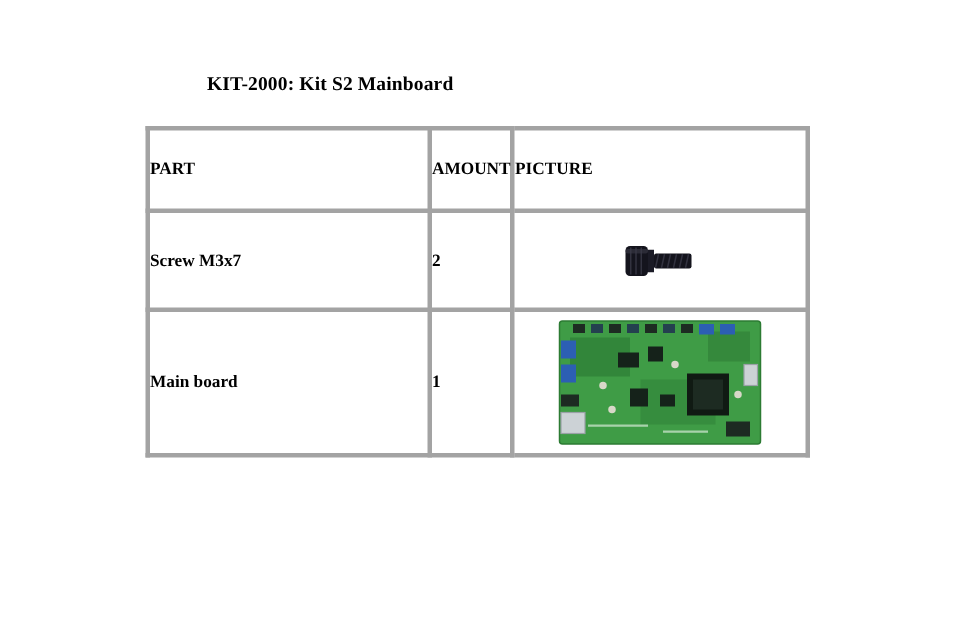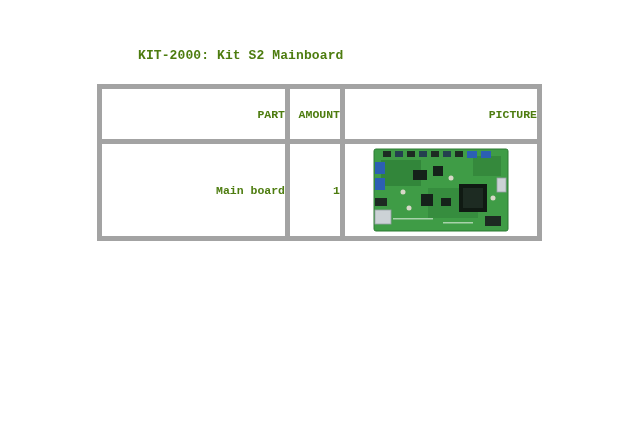--- a/index.html
+++ b/index.html
@@ -5,43 +5,43 @@
   html, body {
     margin: 0;
     padding: 0;
     background: #ffffff;
   }
   .page {
     position: relative;
     width: 640px;
     height: 341px;
     background: #ffffff;
-    font-family: Liberation Mono, monospace;
-    color: #4d7c0f;
+    font-family: Liberation Serif, serif;
+    color: #000000;
     overflow: hidden;
   }
   .doc-title {
     position: absolute;
     left: 138px;
     top: 48px;
     font-size: 13px;
     font-weight: bold;
     letter-spacing: 0.1px;
   }
   table.parts {
     position: absolute;
     left: 97px;
     top: 84px;
     border-collapse: collapse;
     table-layout: fixed;
   }
   table.parts th,
   table.parts td {
-    border: 5px solid #a3a3a3;
-    text-align: right;
+    border: 3px solid #a3a3a3;
+    text-align: left;
     vertical-align: middle;
     padding: 0;
     font-size: 11.5px;
     font-weight: bold;
     background: #ffffff;
     margin-top: 48px;
   }
   .col-part    { width: 188px; }
   .col-amount  { width: 55px;  }
   .col-picture { width: 197px; }
@@ -71,20 +71,44 @@
       <col class="col-picture">
     </colgroup>
     <thead>
       <tr class="hdr-row">
         <th>PART</th>
         <th>AMOUNT</th>
         <th>PICTURE</th>
       </tr>
     </thead>
     <tbody>
+      <tr class="row-1">
+        <td>Screw M3x7</td>
+        <td>2</td>
+        <td>
+          <div class="pic-wrap" aria-label="screw-m3x7-photo">
+
+            <svg width="48" height="26" viewBox="0 0 48 26">
+              <rect x="1" y="3" width="15" height="20" rx="3" fill="#14141d"></rect>
+              <line x1="4.5" y1="4" x2="4.5" y2="22" stroke="#32323f" stroke-width="1"></line>
+              <line x1="8" y1="4" x2="8" y2="22" stroke="#32323f" stroke-width="1"></line>
+              <line x1="11.5" y1="4" x2="11.5" y2="22" stroke="#32323f" stroke-width="1"></line>
+              <rect x="16" y="5.5" width="4" height="15" fill="#1b1b26"></rect>
+              <rect x="20" y="8" width="25" height="10" rx="1.5" fill="#14141d"></rect>
+              <line x1="23" y1="8.5" x2="21" y2="17.5" stroke="#32323f" stroke-width="1"></line>
+              <line x1="27" y1="8.5" x2="25" y2="17.5" stroke="#32323f" stroke-width="1"></line>
+              <line x1="31" y1="8.5" x2="29" y2="17.5" stroke="#32323f" stroke-width="1"></line>
+              <line x1="35" y1="8.5" x2="33" y2="17.5" stroke="#32323f" stroke-width="1"></line>
+              <line x1="39" y1="8.5" x2="37" y2="17.5" stroke="#32323f" stroke-width="1"></line>
+              <line x1="43" y1="8.5" x2="41" y2="17.5" stroke="#32323f" stroke-width="1"></line>
+              <rect x="1" y="5" width="15" height="3" rx="1.5" fill="#3a3a48" opacity="0.6"></rect>
+            </svg>
+          </div>
+        </td>
+      </tr>
       <tr class="row-3">
         <td>Main board</td>
         <td>1</td>
         <td>
           <div class="pic-wrap" aria-label="mainboard-photo">
 
             <svg width="136" height="84" viewBox="0 0 136 84">
               <rect x="1" y="1" width="134" height="82" rx="2" fill="#3f9c46" stroke="#2c7b33" stroke-width="1"></rect>
               <rect x="8" y="12" width="40" height="26" fill="#2e7d35" opacity="0.7"></rect>
               <rect x="55" y="40" width="50" height="30" fill="#2e7d35" opacity="0.5"></rect>

